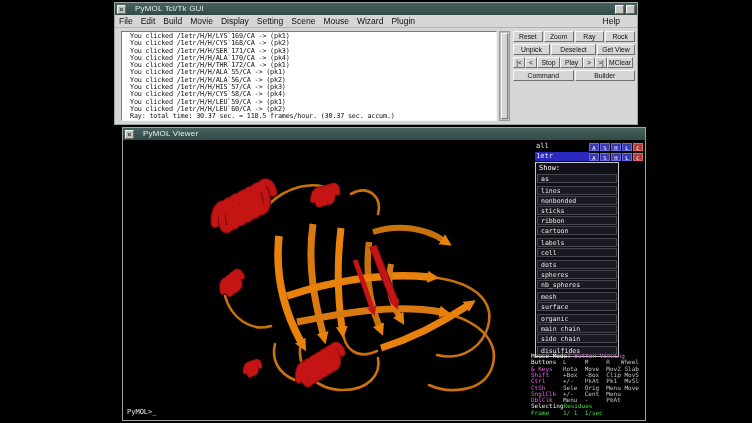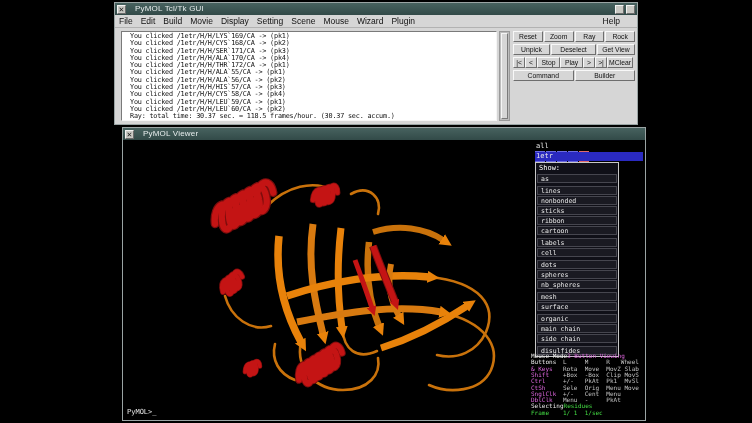--- a/index.html
+++ b/index.html
@@ -36,21 +36,21 @@
          white-space:nowrap;overflow:hidden;font-family:"Liberation Sans",sans-serif;}
   .grow{flex:1;}
   .pb-s{width:12px;} .pb-m{width:23px;} .pb-l{width:26px;}
   .b-unpick{width:37px;} .b-deselect{width:45px;} .b-getview{width:38px;}
   
   #viewer{left:114px;top:127px;width:524px;height:294px;margin-left:8px;}
   #canvas{position:absolute;left:0;top:12px;width:522px;height:280px;background:#000;overflow:hidden;}
   #protein{position:absolute;left:6px;top:4px;}
   
   #sidebar{position:absolute;right:0;top:0;width:112px;height:100%;}
-  .objrow{position:absolute;left:0;width:100%;height:9px;display:flex;padding:0 2px;box-sizing:border-box;flex-direction:column;}
+  .objrow{position:absolute;left:0;width:100%;height:9px;display:flex;align-items:center;padding:0 2px;box-sizing:border-box;}
   .objrow .oname{flex:1;font-family:"DejaVu Sans Mono",monospace;font-size:7px;color:#e8e8e8;line-height:9px;padding-left:1px;}
   .objrow.selected .oname{background:#2a2ac0;}
   .abtns{display:flex;gap:1px;}
   .abtns .ab{width:10px;height:8px;background:#3b3bb0;color:#fff;font-size:5.5px;line-height:8px;
              text-align:center;font-family:"DejaVu Sans Mono",monospace;border:1px solid #6a6ae0;box-sizing:border-box;}
   .abtns .ab:last-of-type{background:#b03b3b;border-color:#e06a6a;}
   #row-all{top:2px;} #row-1etr{top:12px;}
   
   #showmenu{position:absolute;left:2px;top:22px;width:84px;background:#101018;border:1px solid #c8c8c8;box-sizing:border-box;}
   #showmenu .hdr{font-family:"DejaVu Sans Mono",monospace;font-size:7px;color:#fff;padding:1px 3px;height:9px;line-height:9px;}

